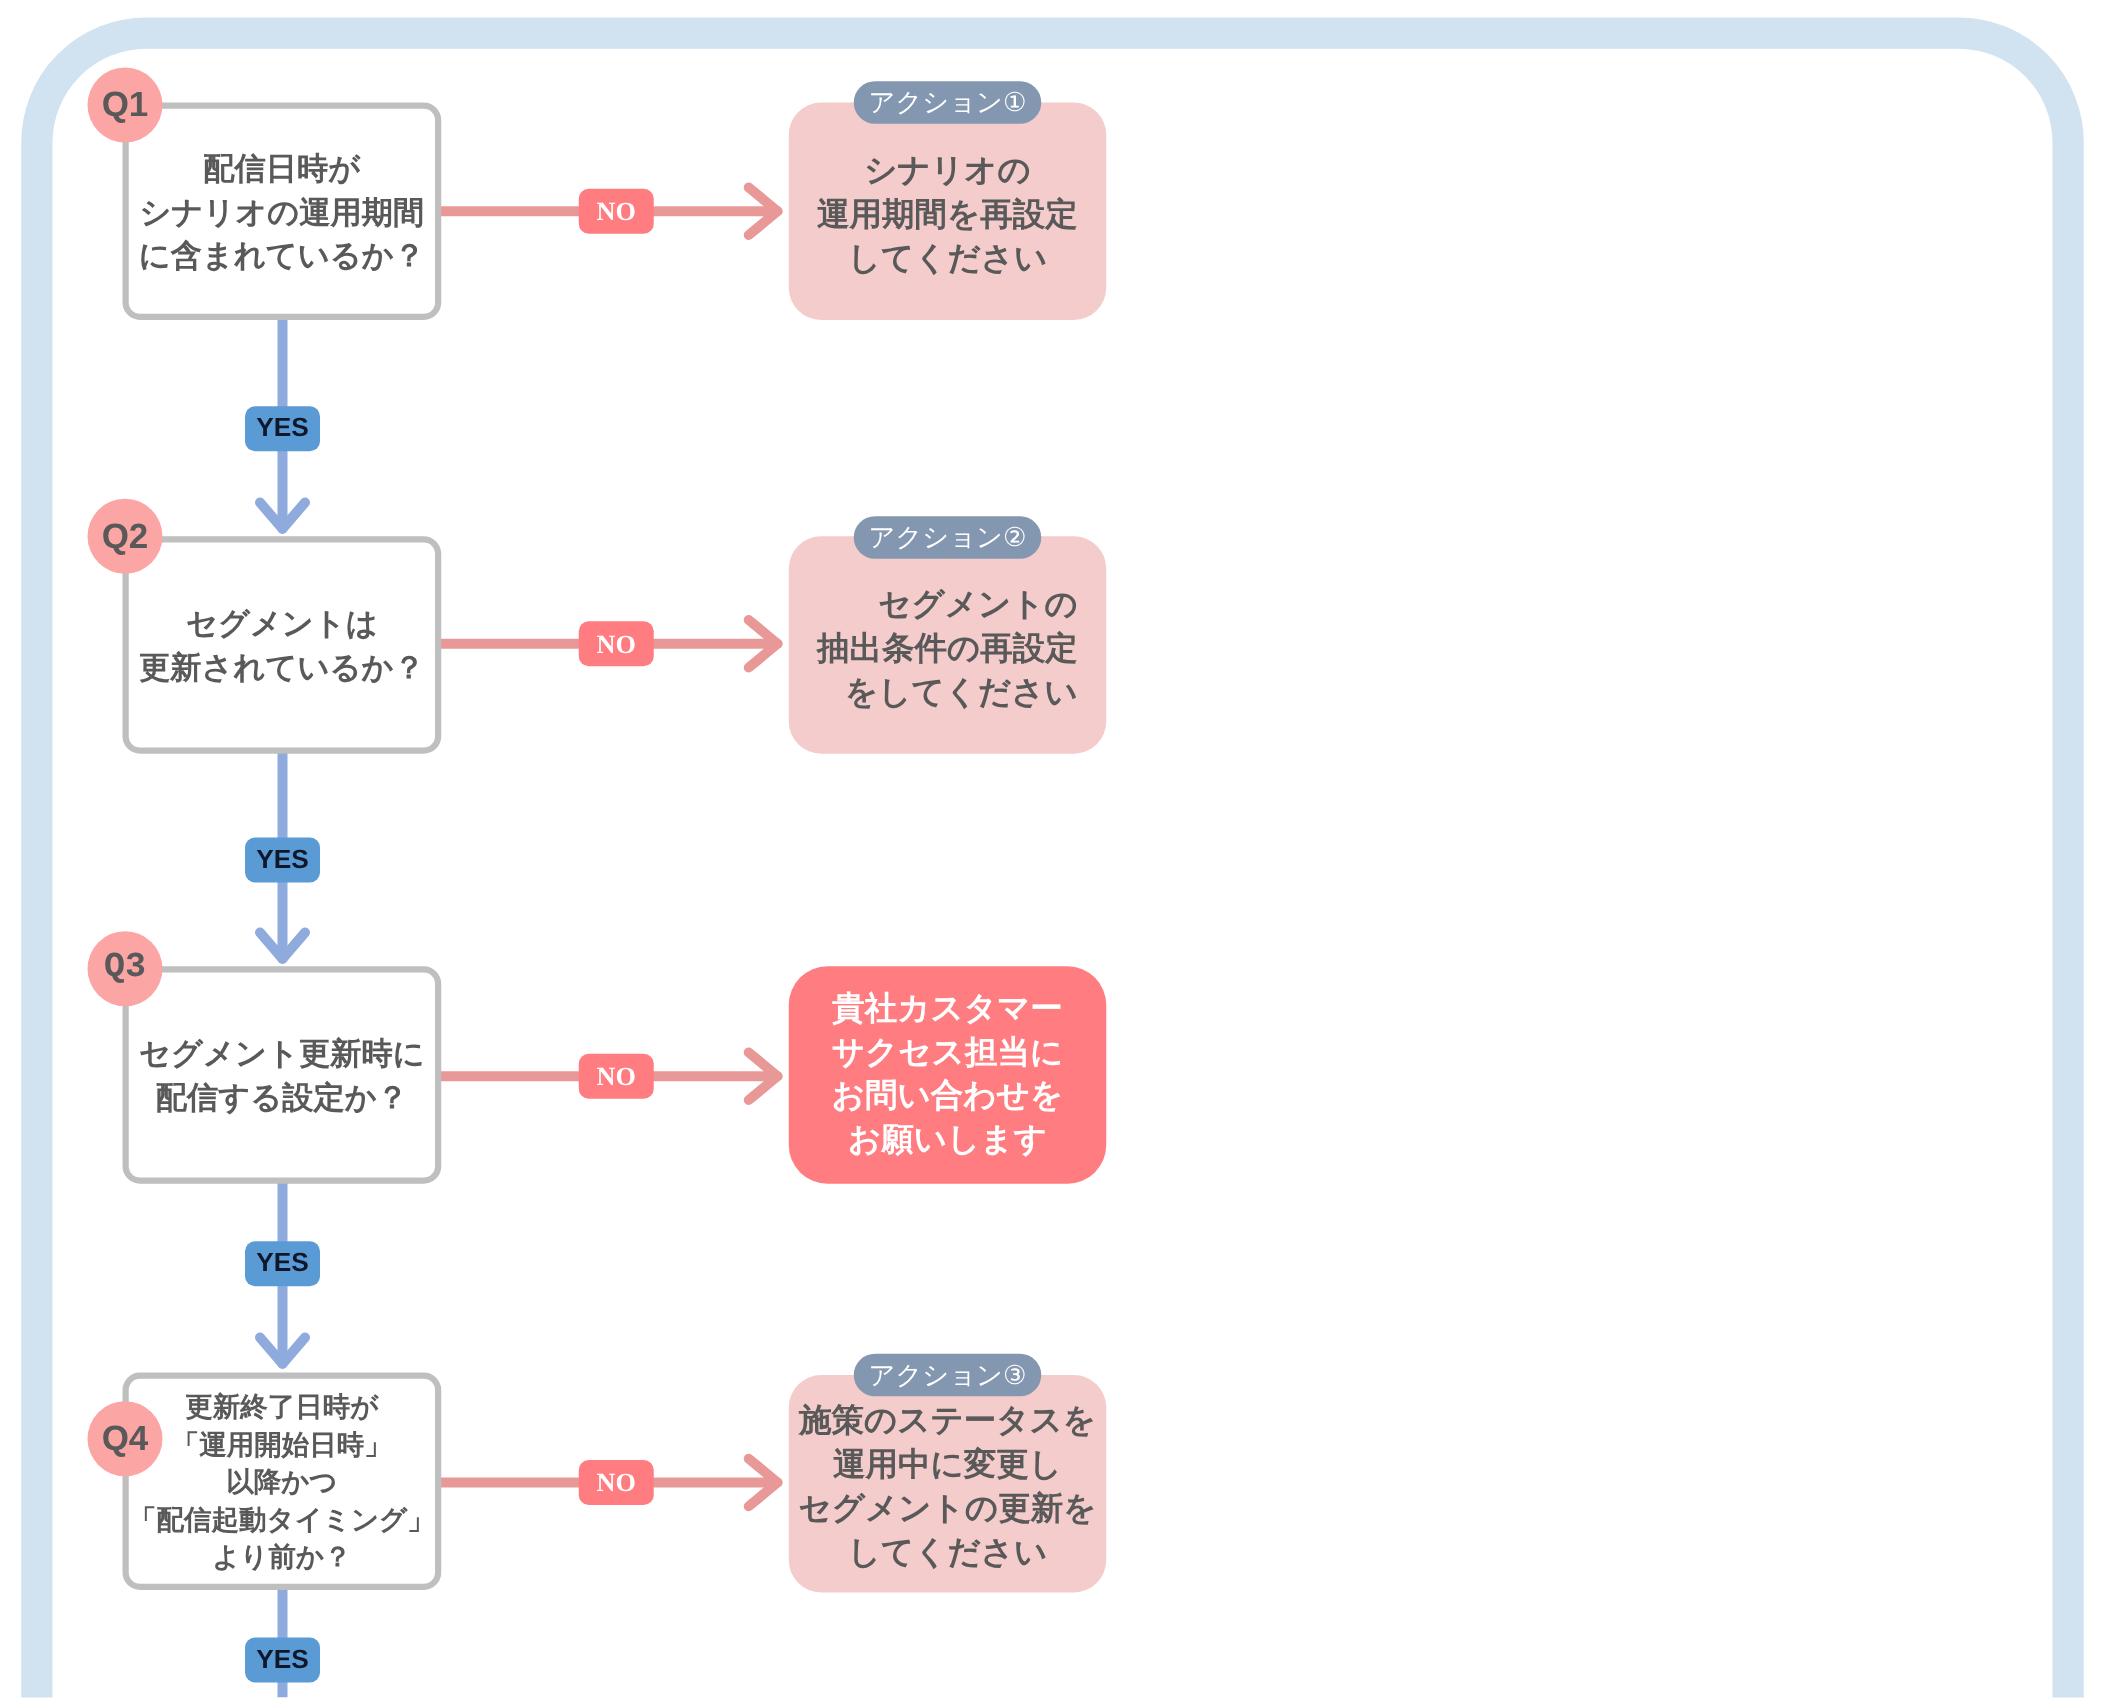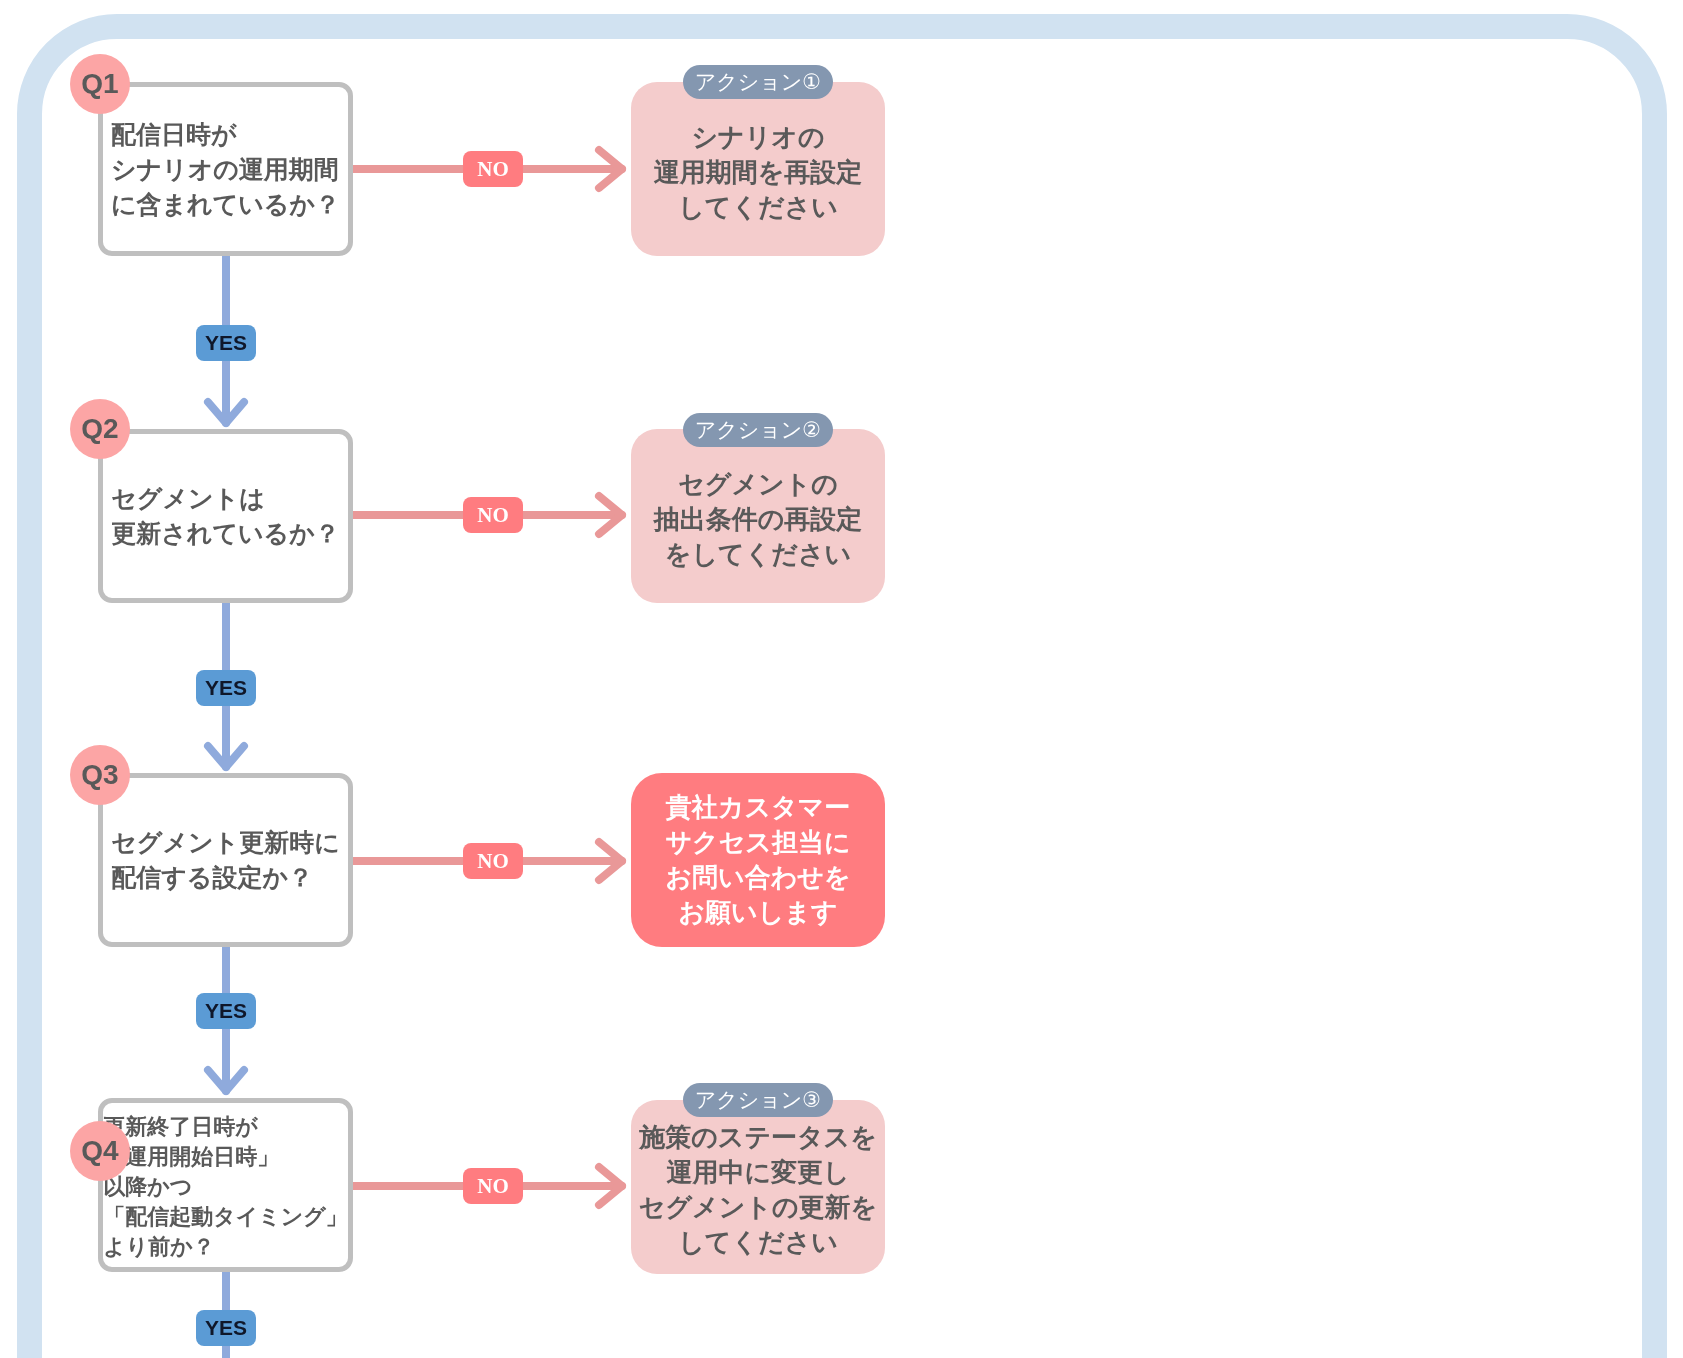--- a/index.html
+++ b/index.html
@@ -3,21 +3,21 @@
 <meta charset="utf-8">
 <style>
   html, body { margin: 0; padding: 0; background: #ffffff; }
   body { width: 1683px; height: 1358px; position: relative; overflow: hidden;
          font-family: "DejaVu Sans", "Liberation Sans", sans-serif; }
   .frame { position: absolute; left: 17px; top: 14px; width: 1650px; height: 1500px;
            border: 25px solid #d1e2f1; border-radius: 100px; box-sizing: border-box; }
   svg.lines { position: absolute; left: 0; top: 0; }
   .qbox { position: absolute; left: 98px; width: 255px; height: 174px; box-sizing: border-box;
           border: 5px solid #bfbfbf; border-radius: 14px; background: #ffffff;
-          display: flex; align-items: center; justify-content: center; 
+          display: flex; align-items: center; justify-content: center; text-align: center;
           color: #595959; font-weight: bold; font-size: 25px; line-height: 35px; white-space: pre-line; }
   .qbox.small { font-size: 22px; line-height: 30px; padding-top: 4px; }
   .qcircle { position: absolute; width: 60px; height: 60px; border-radius: 50%; background: #fca5a5;
              color: #595959; font-weight: bold; font-size: 28px; line-height: 60px; text-align: center;
              font-family: "Liberation Sans", sans-serif; }
   .abox { position: absolute; left: 631px; width: 254px; height: 174px; box-sizing: border-box;
           border-radius: 26px; background: #f4cccc; color: #595959; font-weight: bold;
           font-size: 26px; line-height: 35px; display: flex; align-items: center; justify-content: center;
           text-align: center; white-space: pre-line; padding-top: 6px; }
   .abox.alert { background: #ff7c80; color: #ffffff; padding-top: 0; }
@@ -68,37 +68,37 @@
 <div class="qbox" style="top:773px;">セグメント更新時に
 配信する設定か？</div>
 <div class="qbox small" style="top:1098px;">更新終了日時が
 「運用開始日時」
 以降かつ
 「配信起動タイミング」
 より前か？</div>
 
 <div class="qcircle" style="left:70px; top:54px;">Q1</div>
 <div class="qcircle" style="left:70px; top:399px;">Q2</div>
-<div class="qcircle" style="left:70px; top:745px;">Q3</div>
+<div class="qcircle" style="left:70px; top:745px;font-family:Liberation Mono, monospace;">Q3</div>
 <div class="qcircle" style="left:70px; top:1121px;">Q4</div>
 
 <div class="nobadge" style="left:463px; top:151px;">NO</div>
 <div class="nobadge" style="left:463px; top:497px;">NO</div>
 <div class="nobadge" style="left:463px; top:843px;">NO</div>
 <div class="nobadge" style="left:463px; top:1168px;">NO</div>
 
 <div class="yesbadge" style="left:196px; top:325px;">YES</div>
 <div class="yesbadge" style="left:196px; top:670px;">YES</div>
 <div class="yesbadge" style="left:196px; top:993px;">YES</div>
 <div class="yesbadge" style="left:196px; top:1310px;">YES</div>
 
 <div class="abox" style="top:82px;">シナリオの
 運用期間を再設定
 してください</div>
-<div class="abox" style="top:429px;">セグメントの
+<div class="abox" style="top:429px;text-align:right;">セグメントの
 抽出条件の再設定
 をしてください</div>
 <div class="abox alert" style="top:773px;border-radius:31px;">貴社カスタマー
 サクセス担当に
 お問い合わせを
 お願いします</div>
 <div class="abox" style="top:1100px;">施策のステータスを
 運用中に変更し
 セグメントの更新を
 してください</div>

